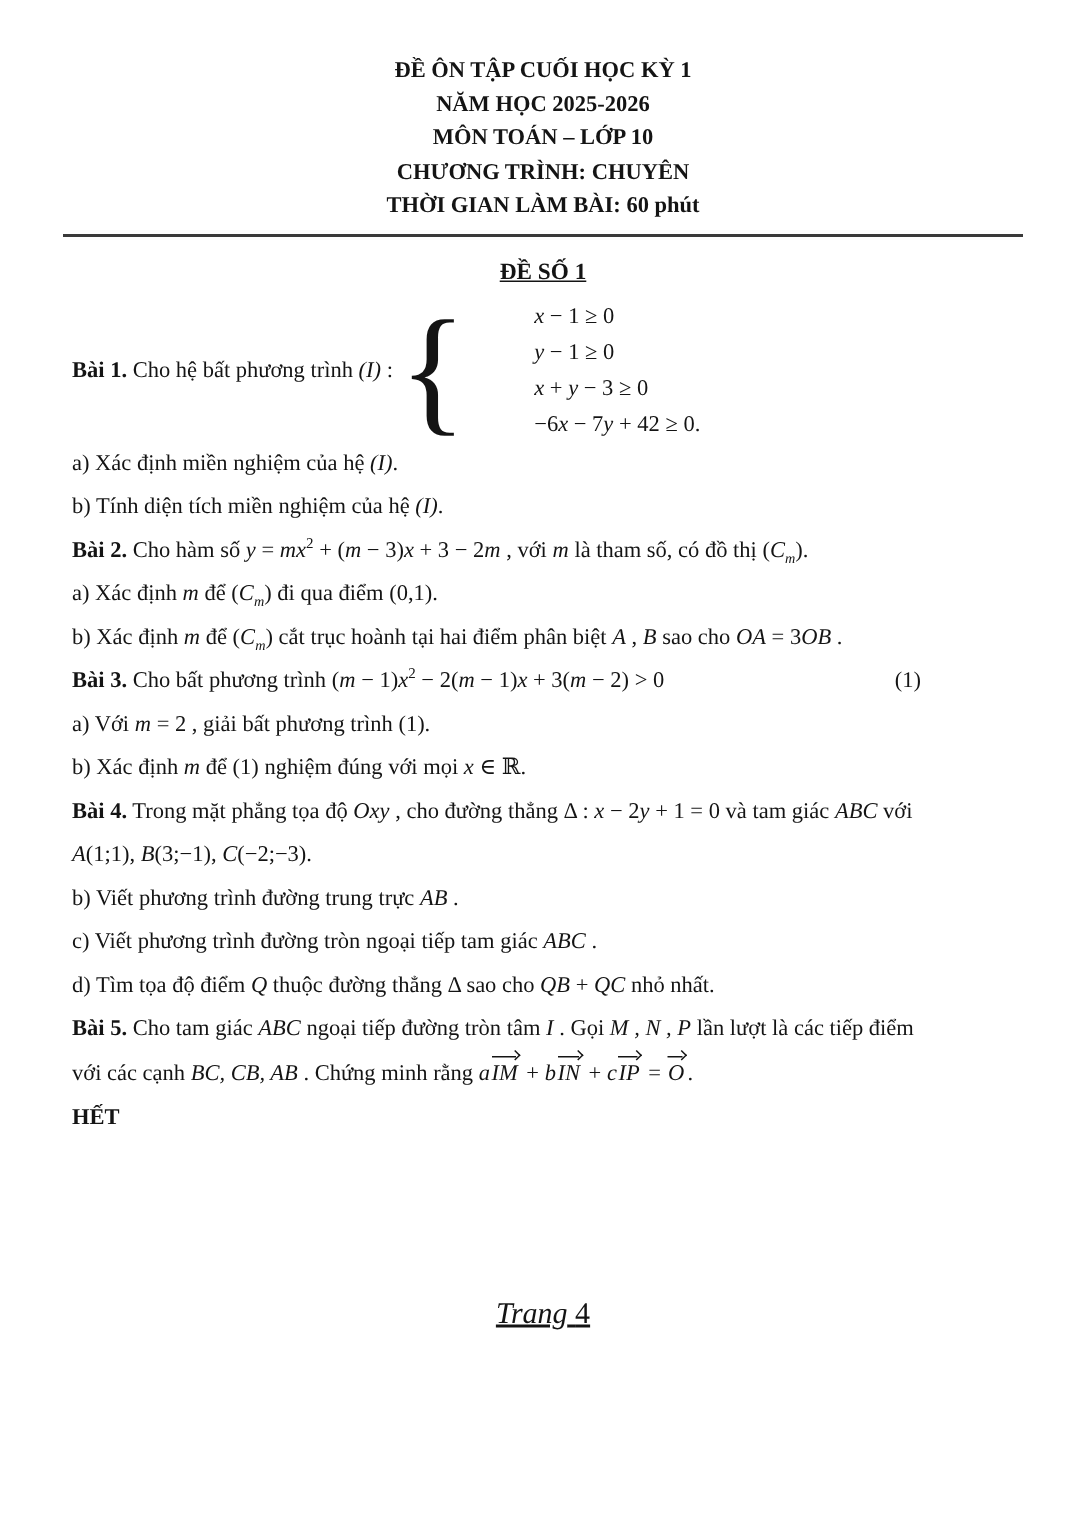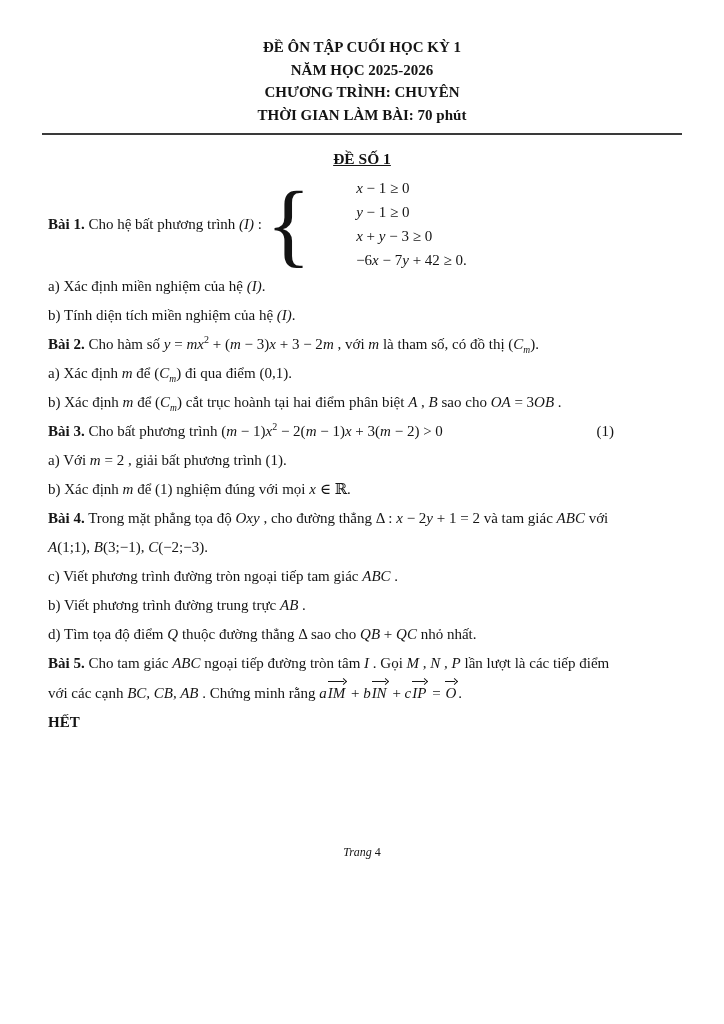--- a/index.html
+++ b/index.html
@@ -22,32 +22,33 @@
   .sysrow{display:flex;align-items:center;margin:2px 0 4px 0;}
   .intro{white-space:nowrap;line-height:20px;}
   .brace{font-size:94px;line-height:94px;font-weight:400;margin:0 1px 0 4px;
          font-family:"Liberation Serif","DejaVu Serif",serif;}
   .syscol{display:flex;flex-direction:column;}
   .sysline{line-height:24px;font-size:15px;white-space:nowrap;margin-left:44px;}
   .vec{display:inline-block;position:relative;padding:1px 2px 0 1px;text-align:center;}
   .vec::before{content:'';position:absolute;top:-1px;left:1px;right:3px;height:1px;background:#141414;}
   .vec::after{content:'';position:absolute;top:-3.5px;right:1px;width:4px;height:4px;
               border-top:1px solid #141414;border-right:1px solid #141414;transform:rotate(45deg);transform-origin:center;}
-  .footer{position:absolute;bottom:44px;left:0;width:100%;text-align:center;font-size:12px;}
+  .footer{position:absolute;bottom:16px;left:0;width:100%;text-align:center;font-size:20px;text-decoration:underline;}
 </style>
 </head>
 <body>
 
 <div class="page">
 
   <div class="header">
     <div>ĐỀ ÔN TẬP CUỐI HỌC KỲ 1</div>
     <div>NĂM HỌC 2025-2026</div>
+    <div>MÔN TOÁN – LỚP 10</div>
     <div>CHƯƠNG TRÌNH: CHUYÊN</div>
-    <div>THỜI GIAN LÀM BÀI: 70 phút</div>
+    <div>THỜI GIAN LÀM BÀI: 60 phút</div>
   </div>
 
   <div class="divider"></div>
 
   <div class="doc-title">ĐỀ SỐ 1</div>
 
   <div class="content">
       <div class="sysrow">
         <span class="intro"><span class="b">Bài 1.</span><span> Cho hệ bất phương trình </span><span class="i">(I)</span><span> :</span></span>
         <span class="brace">{</span>
@@ -59,24 +60,24 @@
         </div>
       </div>
       <div class="pline"><span>a) Xác định miền nghiệm của hệ </span><span class="i">(I)</span><span>.</span></div>
       <div class="pline"><span>b) Tính diện tích miền nghiệm của hệ </span><span class="i">(I)</span><span>.</span></div>
       <div class="pline"><span class="b">Bài 2.</span><span> Cho hàm số </span><span class="i">y</span><span> = </span><span class="i">mx</span><span class="sup">2</span><span> + (</span><span class="i">m</span><span> − 3)</span><span class="i">x</span><span> + 3 − 2</span><span class="i">m</span><span> , với </span><span class="i">m</span><span> là tham số, có đồ thị </span><span>(</span><span class="i">C</span><span class="i sub">m</span><span>).</span></div>
       <div class="pline"><span>a) Xác định </span><span class="i">m</span><span> để </span><span>(</span><span class="i">C</span><span class="i sub">m</span><span>)</span><span> đi qua điểm </span><span>(0,1)</span><span>.</span></div>
       <div class="pline"><span>b) Xác định </span><span class="i">m</span><span> để </span><span>(</span><span class="i">C</span><span class="i sub">m</span><span>)</span><span> cắt trục hoành tại hai điểm phân biệt </span><span class="i">A</span><span> , </span><span class="i">B</span><span> sao cho </span><span class="i">OA</span><span> = 3</span><span class="i">OB</span><span> .</span></div>
       <div class="pline"><span class="b">Bài 3.</span><span> Cho bất phương trình </span><span>(</span><span class="i">m</span><span> − 1)</span><span class="i">x</span><span class="sup">2</span><span> − 2(</span><span class="i">m</span><span> − 1)</span><span class="i">x</span><span> + 3(</span><span class="i">m</span><span> − 2) &gt; 0</span><span class="tag">(1)</span></div>
       <div class="pline"><span>a) Với </span><span class="i">m</span><span> = 2 , giải bất phương trình (1).</span></div>
       <div class="pline"><span>b) Xác định </span><span class="i">m</span><span> để (1) nghiệm đúng với mọi </span><span class="i">x</span><span> ∈ ℝ.</span></div>
-      <div class="pline"><span class="b">Bài 4.</span><span> Trong mặt phẳng tọa độ </span><span class="i">Oxy</span><span> , cho đường thẳng Δ : </span><span class="i">x</span><span> − 2</span><span class="i">y</span><span> + 1 = 2 và tam giác </span><span class="i">ABC</span><span> với</span></div>
+      <div class="pline"><span class="b">Bài 4.</span><span> Trong mặt phẳng tọa độ </span><span class="i">Oxy</span><span> , cho đường thẳng Δ : </span><span class="i">x</span><span> − 2</span><span class="i">y</span><span> + 1 = 0 và tam giác </span><span class="i">ABC</span><span> với</span></div>
       <div class="pline"><span class="i">A</span><span>(1;1), </span><span class="i">B</span><span>(3;−1), </span><span class="i">C</span><span>(−2;−3).</span></div>
+      <div class="pline"><span>b) Viết phương trình đường trung trực </span><span class="i">AB</span><span> .</span></div>
       <div class="pline"><span>c) Viết phương trình đường tròn ngoại tiếp tam giác </span><span class="i">ABC</span><span> .</span></div>
-      <div class="pline"><span>b) Viết phương trình đường trung trực </span><span class="i">AB</span><span> .</span></div>
       <div class="pline"><span>d) Tìm tọa độ điểm </span><span class="i">Q</span><span> thuộc đường thẳng Δ sao cho </span><span class="i">QB</span><span> + </span><span class="i">QC</span><span> nhỏ nhất.</span></div>
       <div class="pline"><span class="b">Bài 5.</span><span> Cho tam giác </span><span class="i">ABC</span><span> ngoại tiếp đường tròn tâm </span><span class="i">I</span><span> . Gọi </span><span class="i">M , N , P</span><span> lần lượt là các tiếp điểm</span></div>
       <div class="pline"><span>với các cạnh </span><span class="i">BC, CB, AB</span><span> . Chứng minh rằng </span><span class="i">a</span><span class="i vec">IM</span><span> + </span><span class="i">b</span><span class="i vec">IN</span><span> + </span><span class="i">c</span><span class="i vec">IP</span><span> = </span><span class="i vec">O</span><span>.</span></div>
       <div class="pline center"><span class="b">HẾT</span></div>
     </div>
 
   <div class="footer">
     <span class="i">Trang</span>
     <span>4</span>
   </div>

